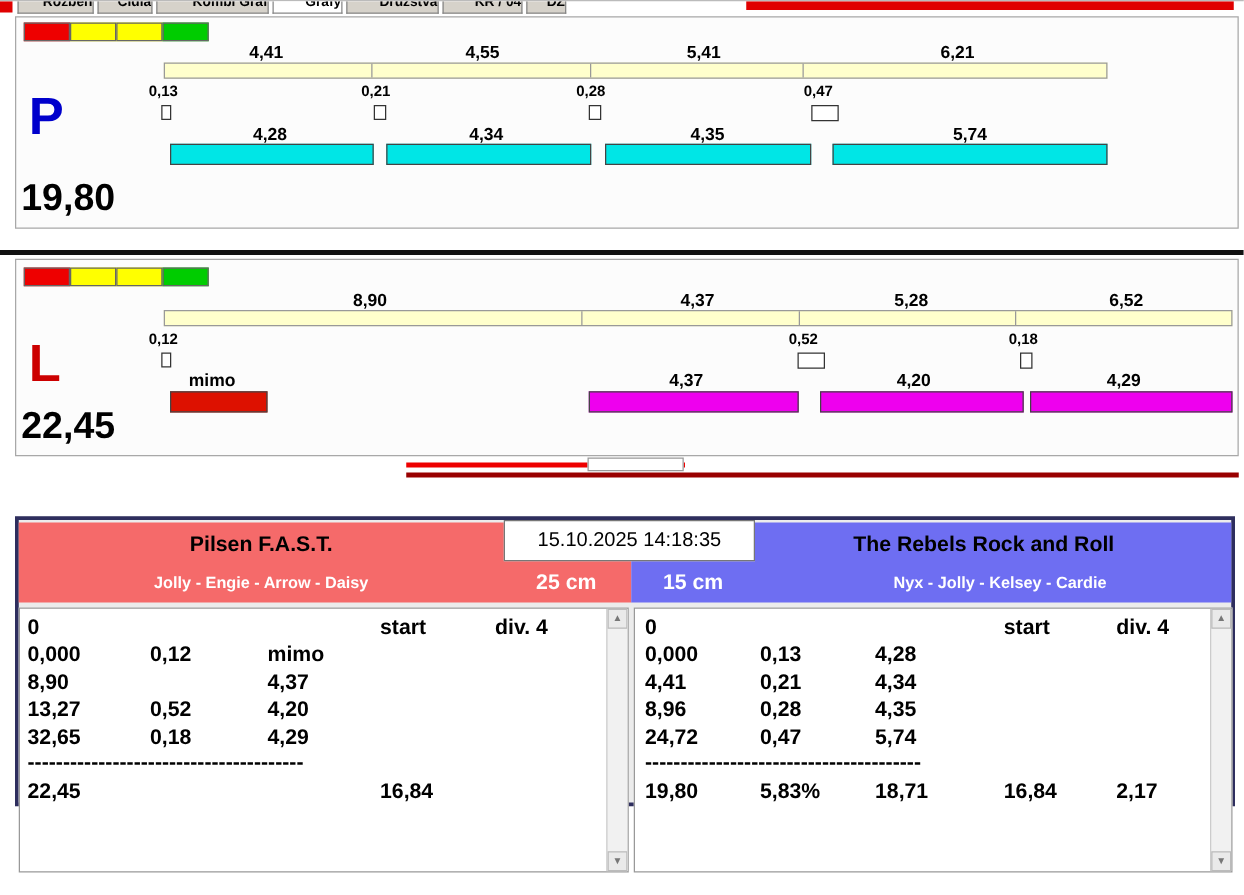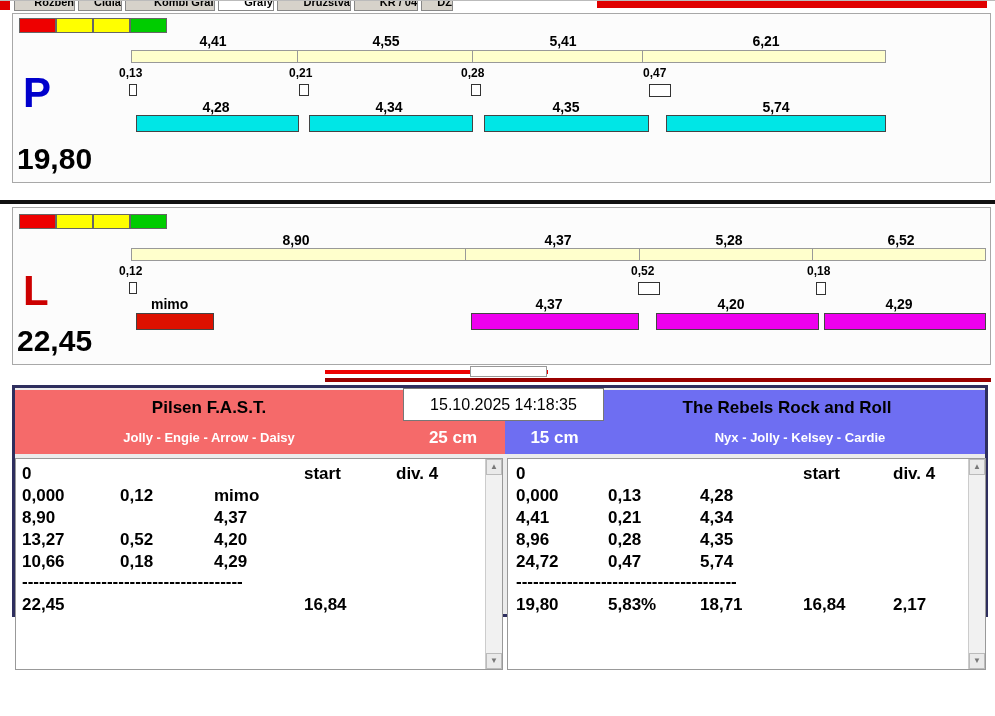--- a/index.html
+++ b/index.html
@@ -23,21 +23,21 @@
   .minibox { position:absolute; background:#fff; border:1px solid #333; }
   .runbar { position:absolute; height:17px; border:1px solid #444; }
   .cyan { background:#00e6e6; }
   .magenta { background:#ee00ee; }
   .redbar { background:#dd1100; }
   .lane-letter { position:absolute; font-size:42px; font-weight:bold; line-height:42px; }
   .lane-total { position:absolute; font-size:30px; font-weight:bold; color:#000; line-height:30px; }
   .divider-black { position:absolute; background:#111; }
 
   
-  .board { position:absolute; left:12px; top:384px; width:976px; height:232px; border:3px solid #2e2e5e; background:#ececec; }
+  .board { position:absolute; left:12px; top:412px; width:976px; height:232px; border:3px solid #2e2e5e; background:#ececec; }
   .hdr { position:absolute; top:2px; height:64px; }
   .hdr-left { background:#f56a6a; }
   .hdr-right { background:#6e6ef2; }
   .team-title { position:absolute; font-size:17px; font-weight:bold; color:#000; text-align:center; }
   .team-dogs { position:absolute; font-size:13px; font-weight:bold; color:#fff; text-align:center; }
   .height-label { position:absolute; font-size:17px; font-weight:bold; color:#fff; text-align:center; }
   .datebox { position:absolute; left:388px; top:0; width:201px; height:33px; background:#fff; border:1px solid #777; font-size:16px; color:#000; text-align:center; line-height:31px; }
   .data-area { position:absolute; top:70px; height:212px; background:#fff; border:1px solid #999; overflow:hidden; }
   .cell { position:absolute; font-size:17px; font-weight:bold; color:#000; white-space:pre; line-height:20px; }
   .scrollbar { position:absolute; right:0; top:0; bottom:0; width:17px; background:#f1f1f1; border-left:1px solid #ccc; }
@@ -189,21 +189,21 @@
       <span class="cell" style="left:198px;top:27px;">mimo</span>
 
       <span class="cell" style="left:6px;top:49px;">8,90</span>
       <span class="cell" style="left:104px;top:49px;"></span>
       <span class="cell" style="left:198px;top:49px;">4,37</span>
 
       <span class="cell" style="left:6px;top:71px;">13,27</span>
       <span class="cell" style="left:104px;top:71px;">0,52</span>
       <span class="cell" style="left:198px;top:71px;">4,20</span>
 
-      <span class="cell" style="left:6px;top:93px;">10,66</span>
+      <span class="cell" style="left:6px;top:93px;">32,65</span>
       <span class="cell" style="left:104px;top:93px;">0,18</span>
       <span class="cell" style="left:198px;top:93px;">4,29</span>
 
       <span class="cell" style="left:6px;top:113px;">---------------------------------------</span>
 
       <span class="cell" style="left:6px;top:136px;">22,45</span>
       <span class="cell" style="left:288px;top:136px;">16,84</span>
 
       <div class="scrollbar">
         <div class="sb-btn" style="top:0;">▲</div>

